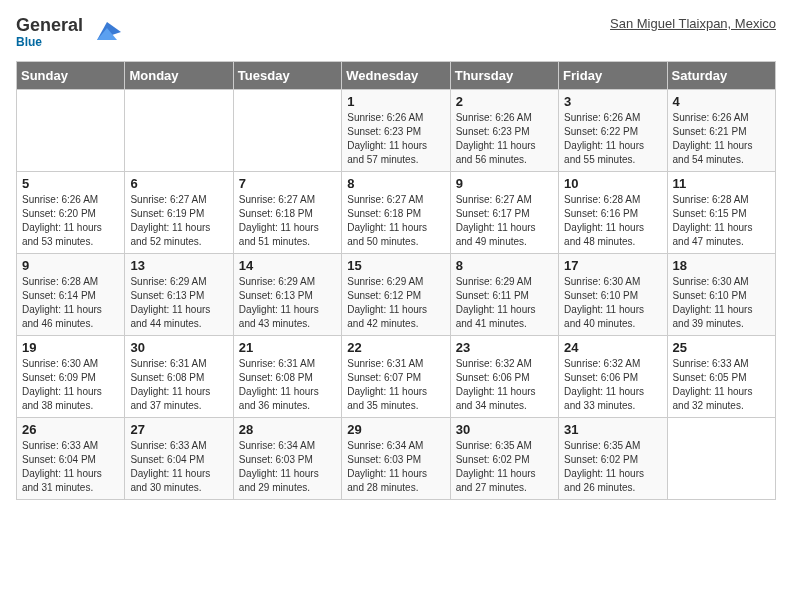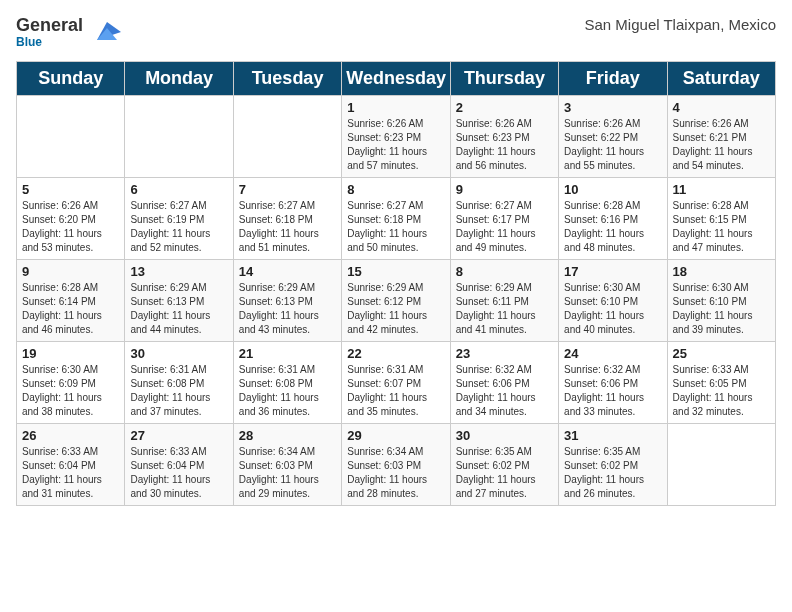--- a/index.html
+++ b/index.html
@@ -43,35 +43,36 @@
     }
     .title-block {
       text-align: right;
     }
     .month-title {
       font-size: 36px;
       font-weight: normal;
       color: #222;
     }
     .subtitle {
-      font-size: 15px;
+      font-size: 13px;
       color: #444;
+      text-decoration: underline;
     }
     table {
       width: 100%;
       border-collapse: collapse;
       table-layout: fixed;
     }
     thead tr th {
-      background-color: #0c4a6e;
+      background-color: #737373;
       color: #fff;
-      font-size: 18px;
+      font-size: 13px;
       font-weight: bold;
       padding: 6px 4px;
-      text-align: center;
+      text-align: left;
       border: 1px solid #ccc;
     }
     tbody tr td {
       border: 1px solid #ccc;
       vertical-align: top;
       padding: 4px 5px;
       font-size: 10.5px;
       color: #333;
       height: 80px;
       background: #fff;

